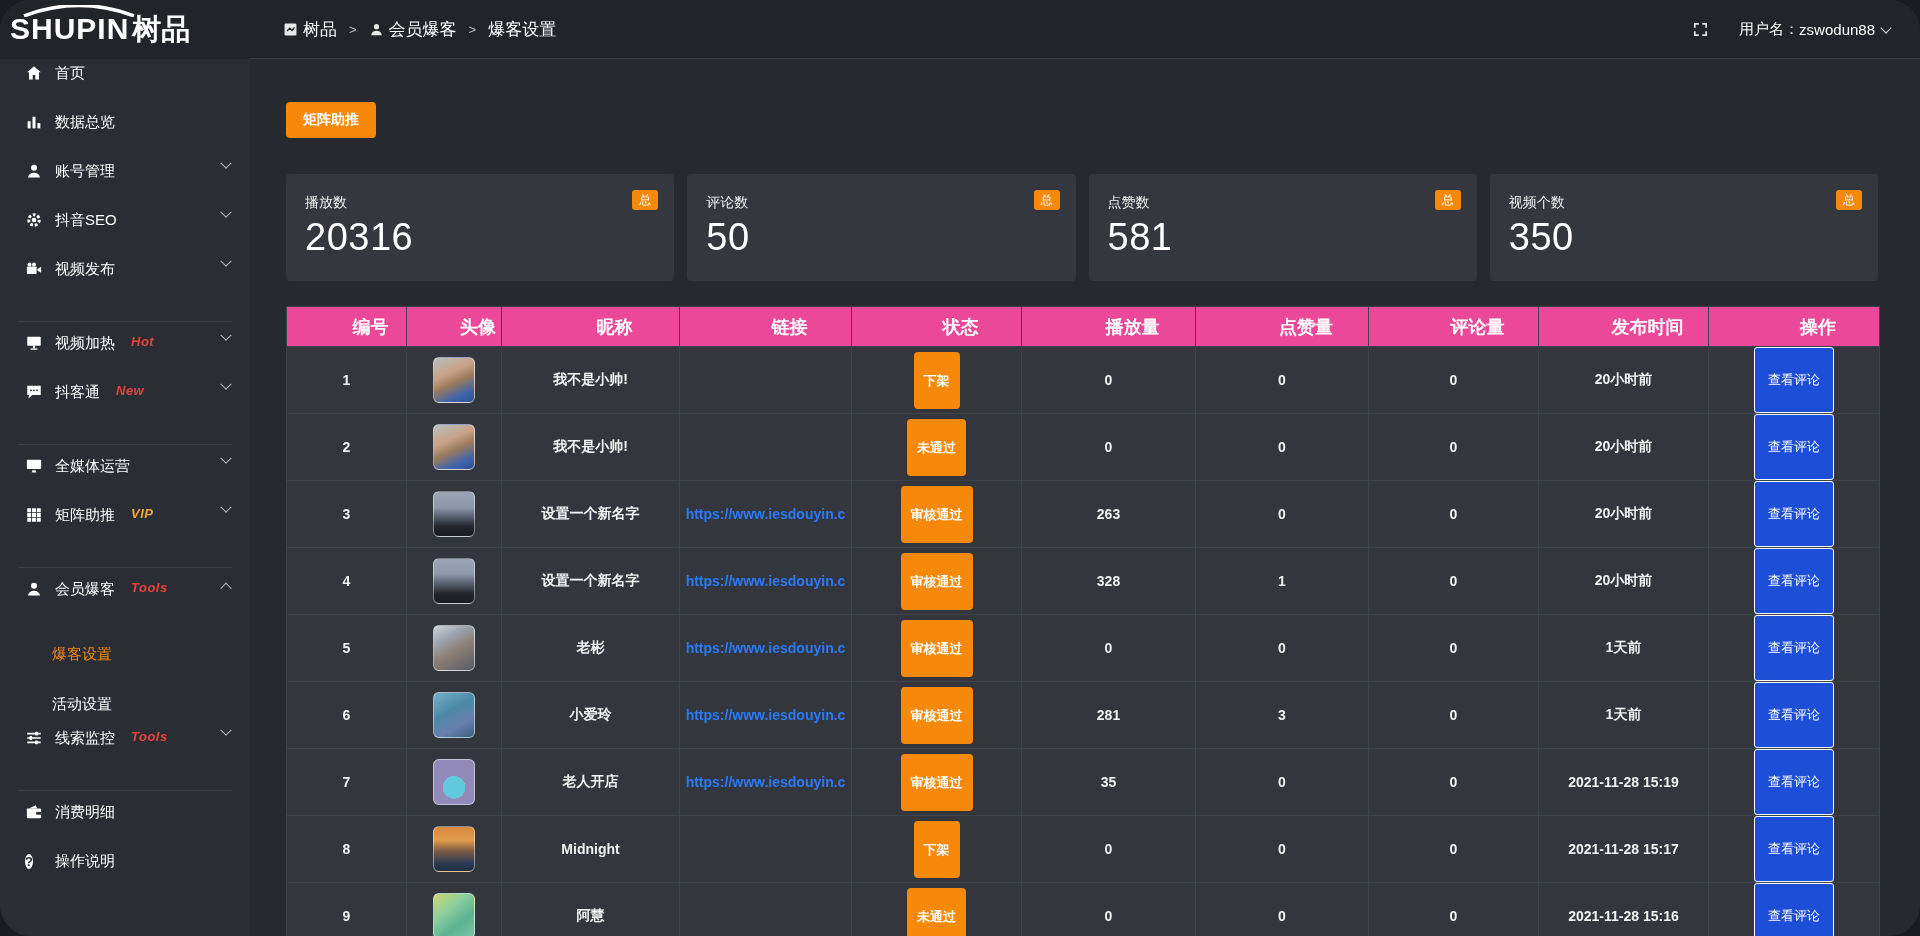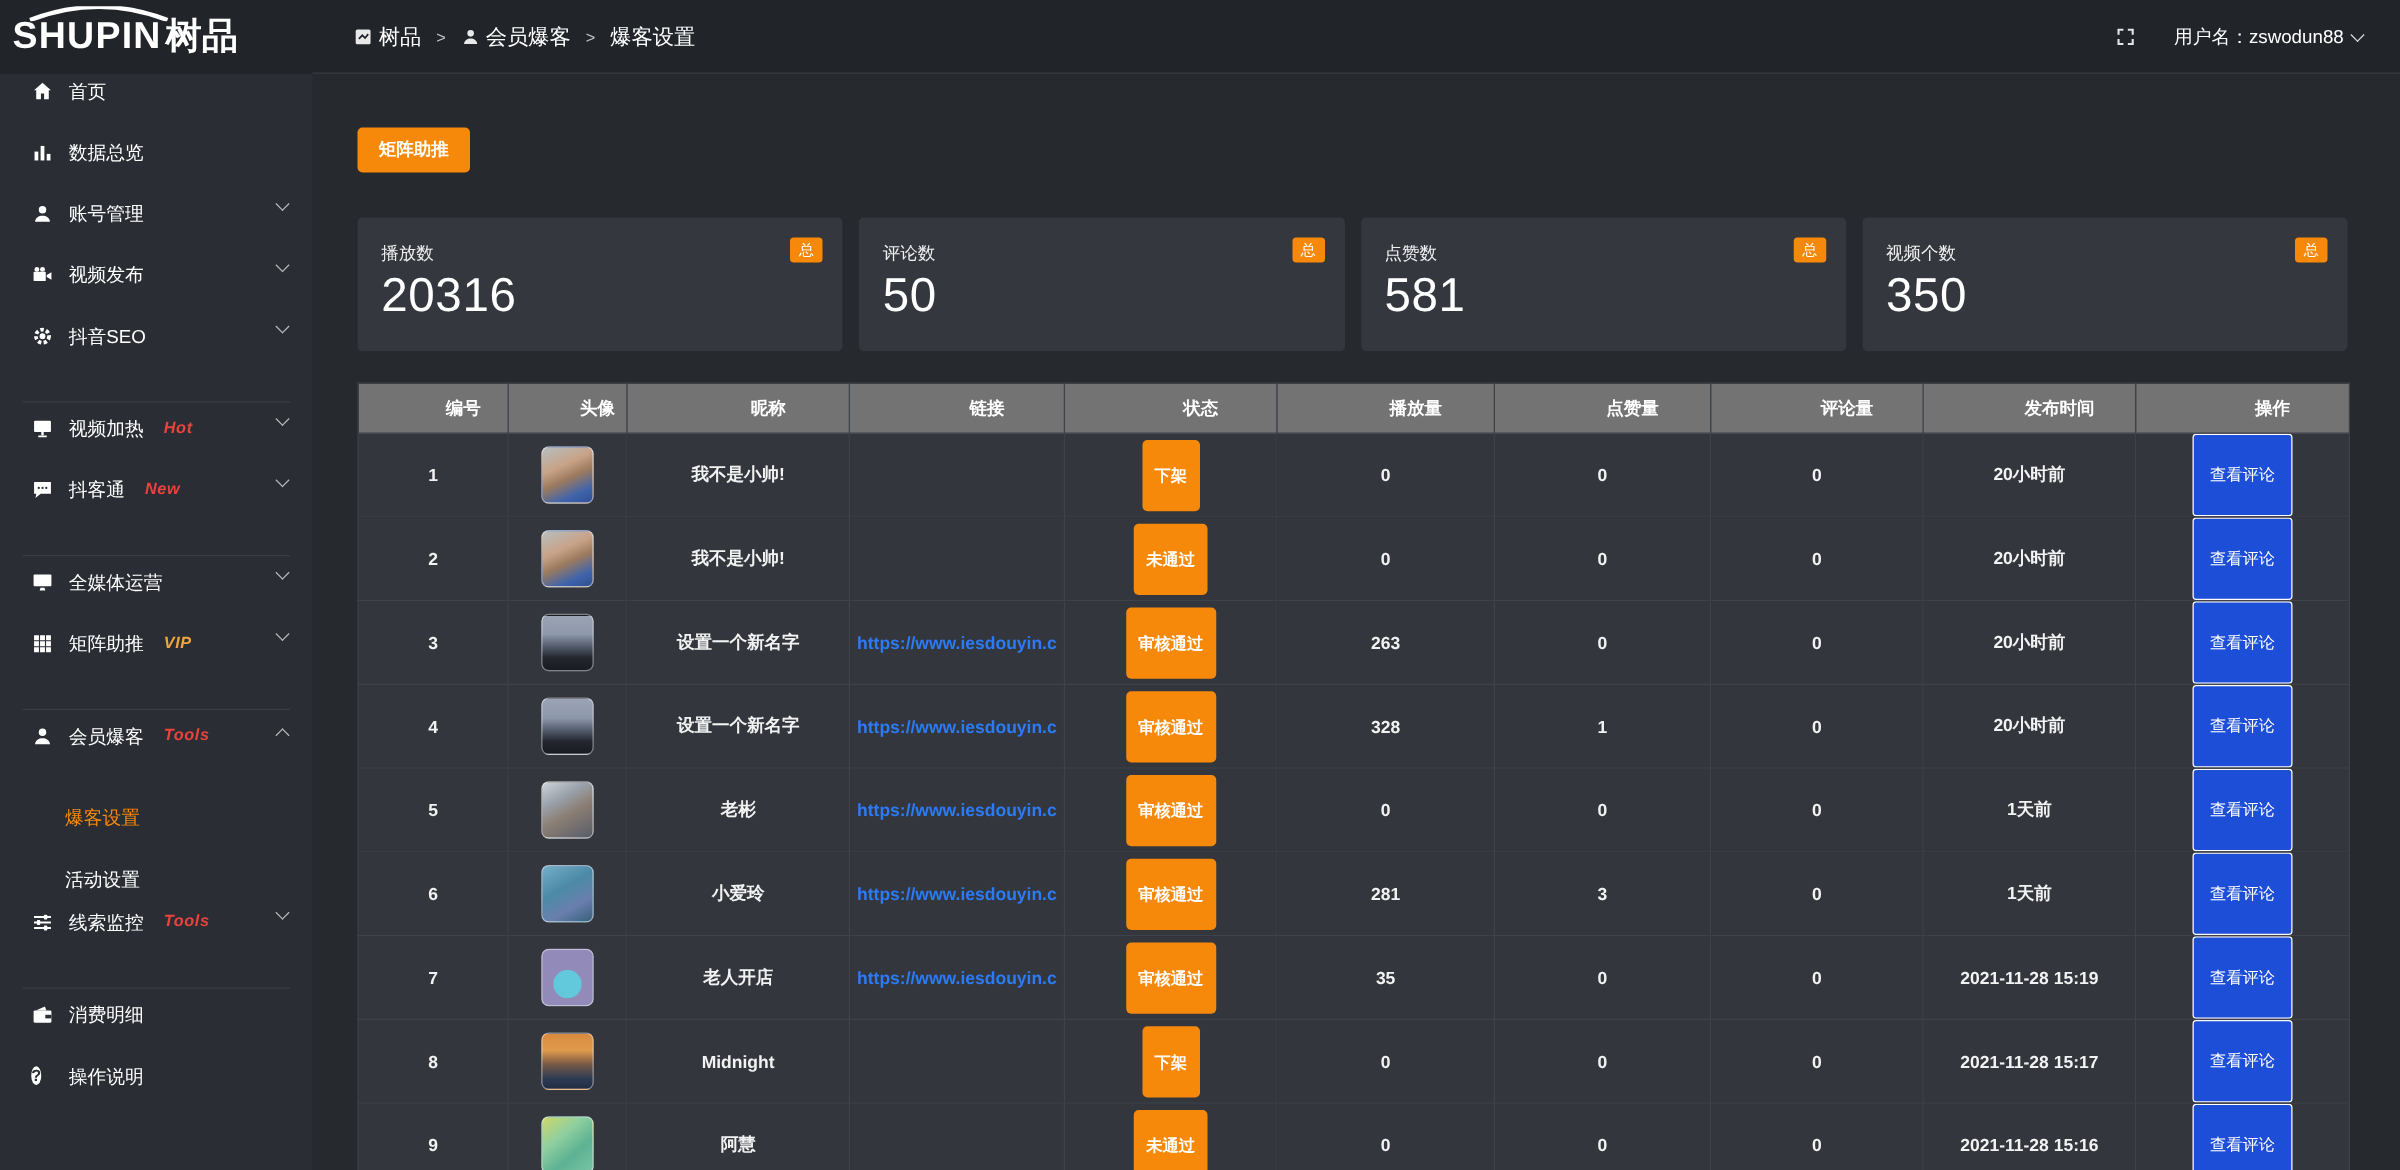--- a/index.html
+++ b/index.html
@@ -1,20 +1,21 @@
 <!DOCTYPE html>
 <html><head>
 <meta charset="utf-8">
 <style>
   * { margin:0; padding:0; box-sizing:border-box; }
   html,body { background:#1a1c20; }
   .page{
     position:relative; width:1920px; height:936px; overflow:hidden;
     background:#26292e; color:#fff;
     font-family:"Liberation Sans","DejaVu Sans",sans-serif;
+    border-radius:31px;
   }
   
   .topbar{
     position:absolute; left:0; top:0; width:1920px; height:59px;
     background:#212429; display:flex; align-items:center; z-index:5;
   }
   .topbar::after{
     content:""; position:absolute; left:250px; right:0; bottom:0; height:1px;
     background:#383b41;
   }
@@ -65,21 +66,21 @@
   }
   .cards{ display:flex; gap:13px; margin-bottom:25px; }
   .card{ position:relative; flex:1; height:107px; background:#34373d; border-radius:4px;
          padding:20px 18px 0 19px; }
   .card-label{ font-size:14px; color:#f0f0f0; margin-bottom:6px; }
   .card-value{ font-size:38px; font-weight:400; color:#fff; letter-spacing:.5px; line-height:1;}
   .card-tag{ position:absolute; top:16px; right:16px; background:#f7890a; color:#fff;
              font-size:12px; padding:4px 7px; border-radius:3px; line-height:1; }
   
   table{ width:100%; border-collapse:collapse; table-layout:fixed; }
-  th{ height:40px; background:#737373; border:1px solid #3e4249; font-size:14px;
+  th{ height:40px; background:#ec4899; border:1px solid #3e4249; font-size:18px;
       font-weight:700; color:#fff;padding-left:48px; }
   td{ height:63px; background:#33363c; border:1px solid #3e4249; text-align:center;
       font-size:14px; font-weight:600; color:#f2f2f2; overflow:hidden; white-space:nowrap; }
   .avatar{ width:42px; height:46px; border-radius:6px; margin:0 auto;
            border:1px solid rgba(255,255,255,.45); }
   .badge{ display:inline-block; background:#f7890a; color:#fff; font-size:13px; font-weight:700;
           padding:22px 10px; border-radius:4px; line-height:1; cursor:pointer; }
   .badge:empty{ display:none; }
   .cell-link{ color:#2b7bf6; text-decoration:none; font-weight:600; cursor:pointer; }
   .act-btn{ background:#1d4ed8; border:1px solid #ffffff; color:#fff; font-size:13px;
@@ -166,39 +167,39 @@
             <circle cx="12" cy="7.8" r="4"></circle>
             <path d="M4 20.5c.6-4.3 4-6.3 8-6.3s7.4 2 8 6.3z"></path>
           </svg>
         </span>
       <span>账号管理</span>
       <span class="chev"></span>
     </div>
 
     <div class="mi">
       <span class="ic">
+          <svg viewBox="0 0 24 24">
+            <circle cx="12" cy="12" r="7" fill="none" stroke="#fff" stroke-width="4" stroke-dasharray="3.6 2.5"></circle>
+            <circle cx="12" cy="12" r="3.1" fill="#fff"></circle>
+          </svg>
+        </span>
+      <span>抖音SEO</span>
+      <span class="chev"></span>
+    </div>
+
+    <div class="mi">
+      <span class="ic">
           <svg viewBox="0 0 24 24" fill="#fff">
             <circle cx="6" cy="6" r="2.6"></circle>
             <circle cx="12" cy="6" r="2.6"></circle>
             <rect x="2.5" y="8.5" width="13" height="10" rx="1"></rect>
             <path d="M16.5 12l5-3v8l-5-3z"></path>
           </svg>
         </span>
       <span>视频发布</span>
-      <span class="chev"></span>
-    </div>
-
-    <div class="mi">
-      <span class="ic">
-          <svg viewBox="0 0 24 24">
-            <circle cx="12" cy="12" r="7" fill="none" stroke="#fff" stroke-width="4" stroke-dasharray="3.6 2.5"></circle>
-            <circle cx="12" cy="12" r="3.1" fill="#fff"></circle>
-          </svg>
-        </span>
-      <span>抖音SEO</span>
       <span class="chev"></span>
     </div>
 
     <div class="mdiv"></div>
 
     <div class="mi">
       <span class="ic">
           <svg viewBox="0 0 24 24" fill="#fff">
             <rect x="3" y="3.5" width="18" height="12" rx="1"></rect>
             <rect x="10.7" y="15.5" width="2.6" height="3.5"></rect>

